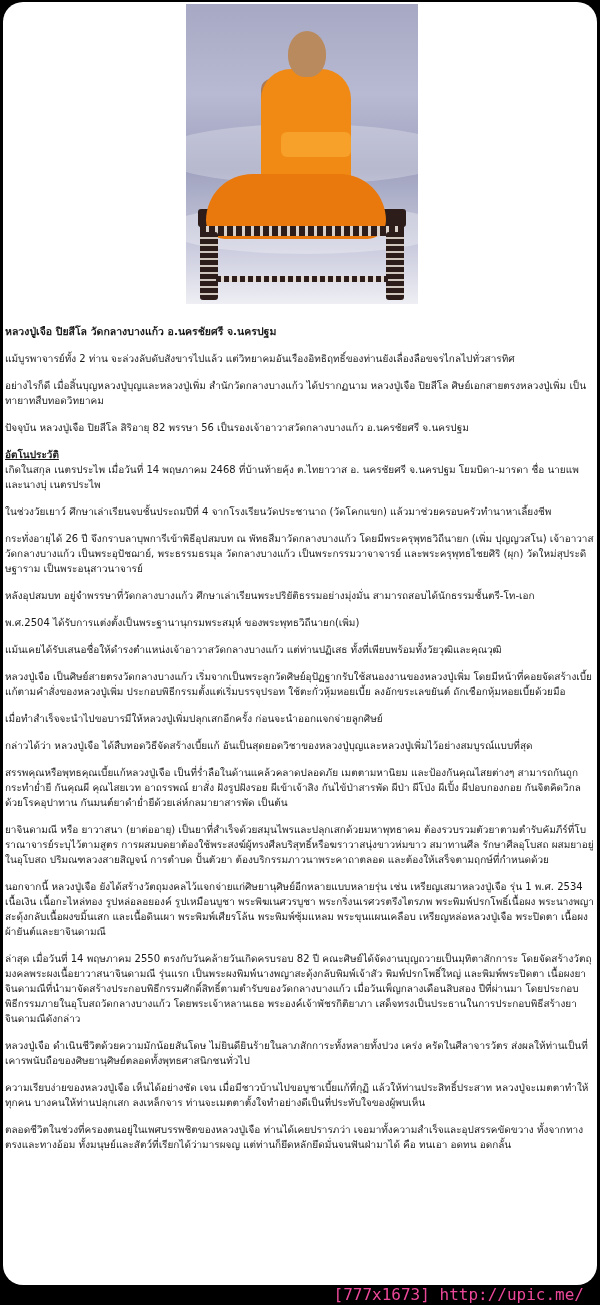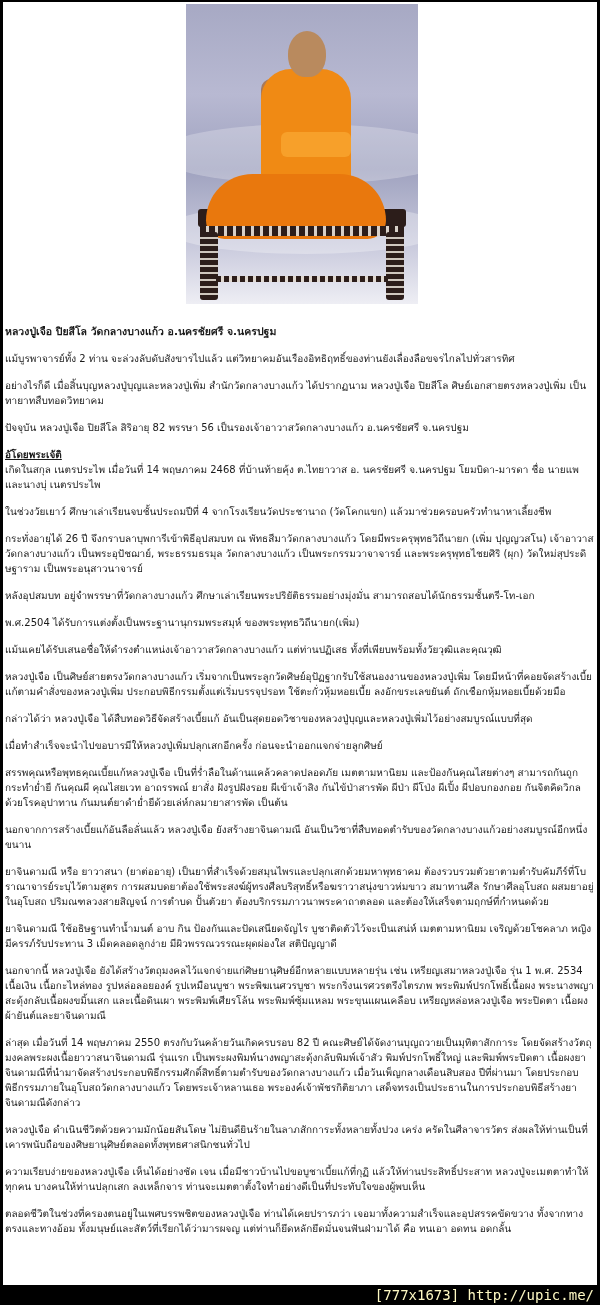--- a/index.html
+++ b/index.html
@@ -2,21 +2,21 @@
 <html><head>
 <meta charset="utf-8">
 <style>
   html, body { margin: 0; padding: 0; }
   body {
     width: 600px; height: 1305px; background: #000; overflow: hidden;
     font-family: "DejaVu Sans", "Liberation Sans", sans-serif;
   }
   .page {
     position: absolute; left: 3px; top: 2px; width: 594px; height: 1283px;
-    background: #fff; overflow: hidden;
+    background: #fff; overflow: hidden; border-radius: 20px;
   }
   .photo {
     position: absolute; left: 183px; top: 2px; width: 232px; height: 300px;
     background: linear-gradient(180deg, #a7a9c4 0%, #b8b9d2 30%, #9fa2bf 55%, #c8c9dc 80%, #eeeef4 100%);
     overflow: hidden;
   }
   .photo .cloud1 { position:absolute; left:-30px; top:120px; width:300px; height:60px; background:rgba(255,255,255,0.25); border-radius:50%; }
   .photo .cloud2 { position:absolute; left:-20px; top:200px; width:280px; height:50px; background:rgba(255,255,255,0.3); border-radius:50%; }
   .photo .robe-lower { position:absolute; left:20px; top:170px; width:180px; height:65px; background:#e9780d; border-radius:50px 50px 20px 20px; }
   .photo .robe-upper { position:absolute; left:75px; top:65px; width:90px; height:130px; background:#f08a14; border-radius:30px 30px 10px 10px; }
@@ -30,22 +30,22 @@
   .photo .stretcher { position:absolute; left:30px; top:272px; width:172px; height:6px; background:repeating-linear-gradient(90deg,#2c1d1a 0 5px,#e0d8d0 5px 8px); }
   .content { position: absolute; left: 2px; top: 322px; width: 590px; font-size: 10px; line-height: 15px; color: #1a1a1a; }
   .content p { margin: 0 0 12px 0; }
   .content .title { font-weight: bold; font-size: 10.5px; margin-bottom: 12px; }
   .content .label-bold { font-weight: normal; }
   .content .subhead { font-weight: bold; text-decoration: underline; display: block; }
   .footer {
     position: absolute; left: 0; top: 1285px; width: 600px; height: 20px; background: #000;
   }
   .watermark {
-    position: absolute; right: 6px; top: 2px; color: #fef9c3;
-    font-family: "DejaVu Sans Mono", monospace; font-size: 14px; line-height: 16px;
+    position: absolute; right: 16px; top: 2px; color: #ec4899;
+    font-family: "DejaVu Sans Mono", monospace; font-size: 16px; line-height: 16px;
   }
 </style>
 </head>
 <body>
 
 <div class="page">
   <div class="photo">
     <div class="cloud1"></div>
     <div class="cloud2"></div>
     <div class="arm"></div>
@@ -58,33 +58,31 @@
     <div class="leg-l"></div>
     <div class="leg-r"></div>
     <div class="stretcher"></div>
   </div>
 
   <div class="content">
     <p class="title">หลวงปู่เจือ ปิยสีโล วัดกลางบางแก้ว อ.นครชัยศรี จ.นครปฐม</p>
     <p>แม้บูรพาจารย์ทั้ง 2 ท่าน จะล่วงลับดับสังขารไปแล้ว แต่วิทยาคมอันเรืองอิทธิฤทธิ์ของท่านยังเลื่องลือขจรไกลไปทั่วสารทิศ</p>
     <p>อย่างไรก็ดี เมื่อสิ้นบุญหลวงปู่บุญและหลวงปู่เพิ่ม สำนักวัดกลางบางแก้ว ได้ปรากฏนาม หลวงปู่เจือ ปิยสีโล ศิษย์เอกสายตรงหลวงปู่เพิ่ม เป็นทายาทสืบทอดวิทยาคม</p>
     <p><span class="label-bold">ปัจจุบัน</span><span> หลวงปู่เจือ ปิยสีโล สิริอายุ 82 พรรษา 56 เป็นรองเจ้าอาวาสวัดกลางบางแก้ว อ.นครชัยศรี จ.นครปฐม</span></p>
-    <p><span class="subhead">อัโดยพระเจัติ</span><span>เกิดในสกุล เนตรประไพ เมื่อวันที่ 14 พฤษภาคม 2468 ที่บ้านท้ายคุ้ง ต.ไทยาวาส อ. นครชัยศรี จ.นครปฐม โยมบิดา-มารดา ชื่อ นายแพและนางบุ่ เนตรประไพ</span></p>
+    <p><span class="subhead">อัตโนประวัติ</span><span>เกิดในสกุล เนตรประไพ เมื่อวันที่ 14 พฤษภาคม 2468 ที่บ้านท้ายคุ้ง ต.ไทยาวาส อ. นครชัยศรี จ.นครปฐม โยมบิดา-มารดา ชื่อ นายแพและนางบุ่ เนตรประไพ</span></p>
     <p>ในช่วงวัยเยาว์ ศึกษาเล่าเรียนจบชั้นประถมปีที่ 4 จากโรงเรียนวัดประชานาถ (วัดโคกแขก) แล้วมาช่วยครอบครัวทำนาหาเลี้ยงชีพ</p>
     <p>กระทั่งอายุได้ 26 ปี จึงกราบลาบุพการีเข้าพิธีอุปสมบท ณ พัทธสีมาวัดกลางบางแก้ว โดยมีพระครุพุทธวิถีนายก (เพิ่ม ปุญญวสโน) เจ้าอาวาสวัดกลางบางแก้ว เป็นพระอุปัชฌาย์, พระธรรมธรมุล วัดกลางบางแก้ว เป็นพระกรรมวาจาจารย์ และพระครุพุทธไชยศิริ (ผุก) วัดใหม่สุประดิษฐาราม เป็นพระอนุสาวนาจารย์</p>
     <p>หลังอุปสมบท อยู่จำพรรษาที่วัดกลางบางแก้ว ศึกษาเล่าเรียนพระปริยัติธรรมอย่างมุ่งมั่น สามารถสอบได้นักธรรมชั้นตรี-โท-เอก</p>
     <p>พ.ศ.2504 ได้รับการแต่งตั้งเป็นพระฐานานุกรมพระสมุห์ ของพระพุทธวิถีนายก(เพิ่ม)</p>
     <p>แม้นเคยได้รับเสนอชื่อให้ดำรงตำแหน่งเจ้าอาวาสวัดกลางบางแก้ว แต่ท่านปฏิเสธ ทั้งที่เพียบพร้อมทั้งวัยวุฒิและคุณวุฒิ</p>
     <p>หลวงปู่เจือ เป็นศิษย์สายตรงวัดกลางบางแก้ว เริ่มจากเป็นพระลูกวัดศิษย์อุปัฏฐากรับใช้สนองงานของหลวงปู่เพิ่ม โดยมีหน้าที่คอยจัดสร้างเบี้ยแก้ตามคำสั่งของหลวงปู่เพิ่ม ประกอบพิธีกรรมตั้งแต่เริ่มบรรจุปรอท ใช้ตะกั่วหุ้มหอยเบี้ย ลงอักขระเลขยันต์ ถักเชือกหุ้มหอยเบี้ยด้วยมือ</p>
+    <p>เมื่อทำสำเร็จจะนำไปขอบารมีให้หลวงปู่เพิ่มปลุกเสกอีกครั้ง ก่อนจะนำออกแจกจ่ายลูกศิษย์</p>
     <p>กล่าวได้ว่า หลวงปู่เจือ ได้สืบทอดวิธีจัดสร้างเบี้ยแก้ อันเป็นสุดยอดวิชาของหลวงปู่บุญและหลวงปู่เพิ่มไว้อย่างสมบูรณ์แบบที่สุด</p>
-    <p>เมื่อทำสำเร็จจะนำไปขอบารมีให้หลวงปู่เพิ่มปลุกเสกอีกครั้ง ก่อนจะนำออกแจกจ่ายลูกศิษย์</p>
     <p>สรรพคุณหรือพุทธคุณเบี้ยแก้หลวงปู่เจือ เป็นที่ร่ำลือในด้านแคล้วคลาดปลอดภัย เมตตามหานิยม และป้องกันคุณไสยต่างๆ สามารถกันถูกกระทำย่ำยี กันคุณผี คุณไสยเวท อาถรรพณ์ ยาสั่ง ฝังรูปฝังรอย ผีเข้าเจ้าสิง กันไข้ป่าสารพัด ผีป่า ผีโป่ง ผีเปิ้ง ผีปอบกองกอย กันจิตคิดวิกลด้วยโรคอุปาทาน กันมนต์ยาดำย่ำยีด้วยเล่ห์กลมายาสารพัด เป็นต้น</p>
-    <p>นอกจากการสร้างเบี้ยแก้อันลือลั่นแล้ว หลวงปู่เจือ ยังสร้างยาจินดามณี อันเป็นวิชาที่สืบทอดตำรับของวัดกลางบางแก้วอย่างสมบูรณ์อีกหนึ่งขนาน</p>
     <p>ยาจินดามณี หรือ ยาวาสนา (ยาต่ออายุ) เป็นยาที่สำเร็จด้วยสมุนไพรและปลุกเสกด้วยมหาพุทธาคม ต้องรวบรวมตัวยาตามตำรับคัมภีร์ที่โบราณาจารย์ระบุไว้ตามสูตร การผสมบดยาต้องใช้พระสงฆ์ผู้ทรงศีลบริสุทธิ์หรือฆราวาสนุ่งขาวห่มขาว สมาทานศีล รักษาศีลอุโบสถ ผสมยาอยู่ในอุโบสถ ปริมณฑลวงสายสิญจน์ การตำบด ปั้นตัวยา ต้องบริกรรมภาวนาพระคาถาตลอด และต้องให้เสร็จตามฤกษ์ที่กำหนดด้วย</p>
-    <p>ยาจินดามณี ใช้อธิษฐานทำน้ำมนต์ อาบ กิน ป้องกันและปัดเสนียดจัญไร บูชาติดตัวไว้จะเป็นเสน่ห์ เมตตามหานิยม เจริญด้วยโชคลาภ หญิงมีครรภ์รับประทาน 3 เม็ดคลอดลูกง่าย มีผิวพรรณวรรณะผุดผ่องใส สติปัญญาดี</p>
     <p>นอกจากนี้ หลวงปู่เจือ ยังได้สร้างวัตถุมงคลไว้แจกจ่ายแก่ศิษยานุศิษย์อีกหลายแบบหลายรุ่น เช่น เหรียญเสมาหลวงปู่เจือ รุ่น 1 พ.ศ. 2534 เนื้อเงิน เนื้อกะไหล่ทอง รูปหล่อลอยองค์ รูปเหมือนบูชา พระพิฆเนศวรบูชา พระกริ่งนเรศวรตรึงไตรภพ พระพิมพ์ปรกโพธิ์เนื้อผง พระนางพญาสะดุ้งกลับเนื้อผงขมิ้นเสก และเนื้อดินเผา พระพิมพ์เศียรโล้น พระพิมพ์ซุ้มแหลม พระขุนแผนเคลือบ เหรียญหล่อหลวงปู่เจือ พระปิดตา เนื้อผง ผ้ายันต์และยาจินดามณี</p>
     <p>ล่าสุด เมื่อวันที่ 14 พฤษภาคม 2550 ตรงกับวันคล้ายวันเกิดครบรอบ 82 ปี คณะศิษย์ได้จัดงานบุญถวายเป็นมุทิตาสักการะ โดยจัดสร้างวัตถุมงคลพระผงเนื้อยาวาสนาจินดามณี รุ่นแรก เป็นพระผงพิมพ์นางพญาสะดุ้งกลับพิมพ์เจ้าสัว พิมพ์ปรกโพธิ์ใหญ่ และพิมพ์พระปิดตา เนื้อผงยาจินดามณีที่นำมาจัดสร้างประกอบพิธีกรรมศักดิ์สิทธิ์ตามตำรับของวัดกลางบางแก้ว เมื่อวันเพ็ญกลางเดือนสิบสอง ปีที่ผ่านมา โดยประกอบพิธีกรรมภายในอุโบสถวัดกลางบางแก้ว โดยพระเจ้าหลานเธอ พระองค์เจ้าพัชรกิติยาภา เสด็จทรงเป็นประธานในการประกอบพิธีสร้างยาจินดามณีดังกล่าว</p>
     <p>หลวงปู่เจือ ดำเนินชีวิตด้วยความมักน้อยสันโดษ ไม่ยินดียินร้ายในลาภสักการะทั้งหลายทั้งปวง เคร่ง ครัดในศีลาจารวัตร ส่งผลให้ท่านเป็นที่เคารพนับถือของศิษยานุศิษย์ตลอดทั้งพุทธศาสนิกชนทั่วไป</p>
     <p>ความเรียบง่ายของหลวงปู่เจือ เห็นได้อย่างชัด เจน เมื่อมีชาวบ้านไปขอบูชาเบี้ยแก้ที่กุฏิ แล้วให้ท่านประสิทธิ์ประสาท หลวงปู่จะเมตตาทำให้ทุกคน บางคนให้ท่านปลุกเสก ลงเหล็กจาร ท่านจะเมตตาตั้งใจทำอย่างดีเป็นที่ประทับใจของผู้พบเห็น</p>
     <p>ตลอดชีวิตในช่วงที่ครองตนอยู่ในเพศบรรพชิตของหลวงปู่เจือ ท่านได้เคยปรารภว่า เจอมาทั้งความสำเร็จและอุปสรรคขัดขวาง ทั้งจากทางตรงและทางอ้อม ทั้งมนุษย์และสัตว์ที่เรียกได้ว่ามารผจญ แต่ท่านก็ยึดหลักยึดมั่นจนฟันฝ่ามาได้ คือ ทนเอา อดทน อดกลั้น</p>
 
   </div>
 </div>
 
 <div class="footer">

